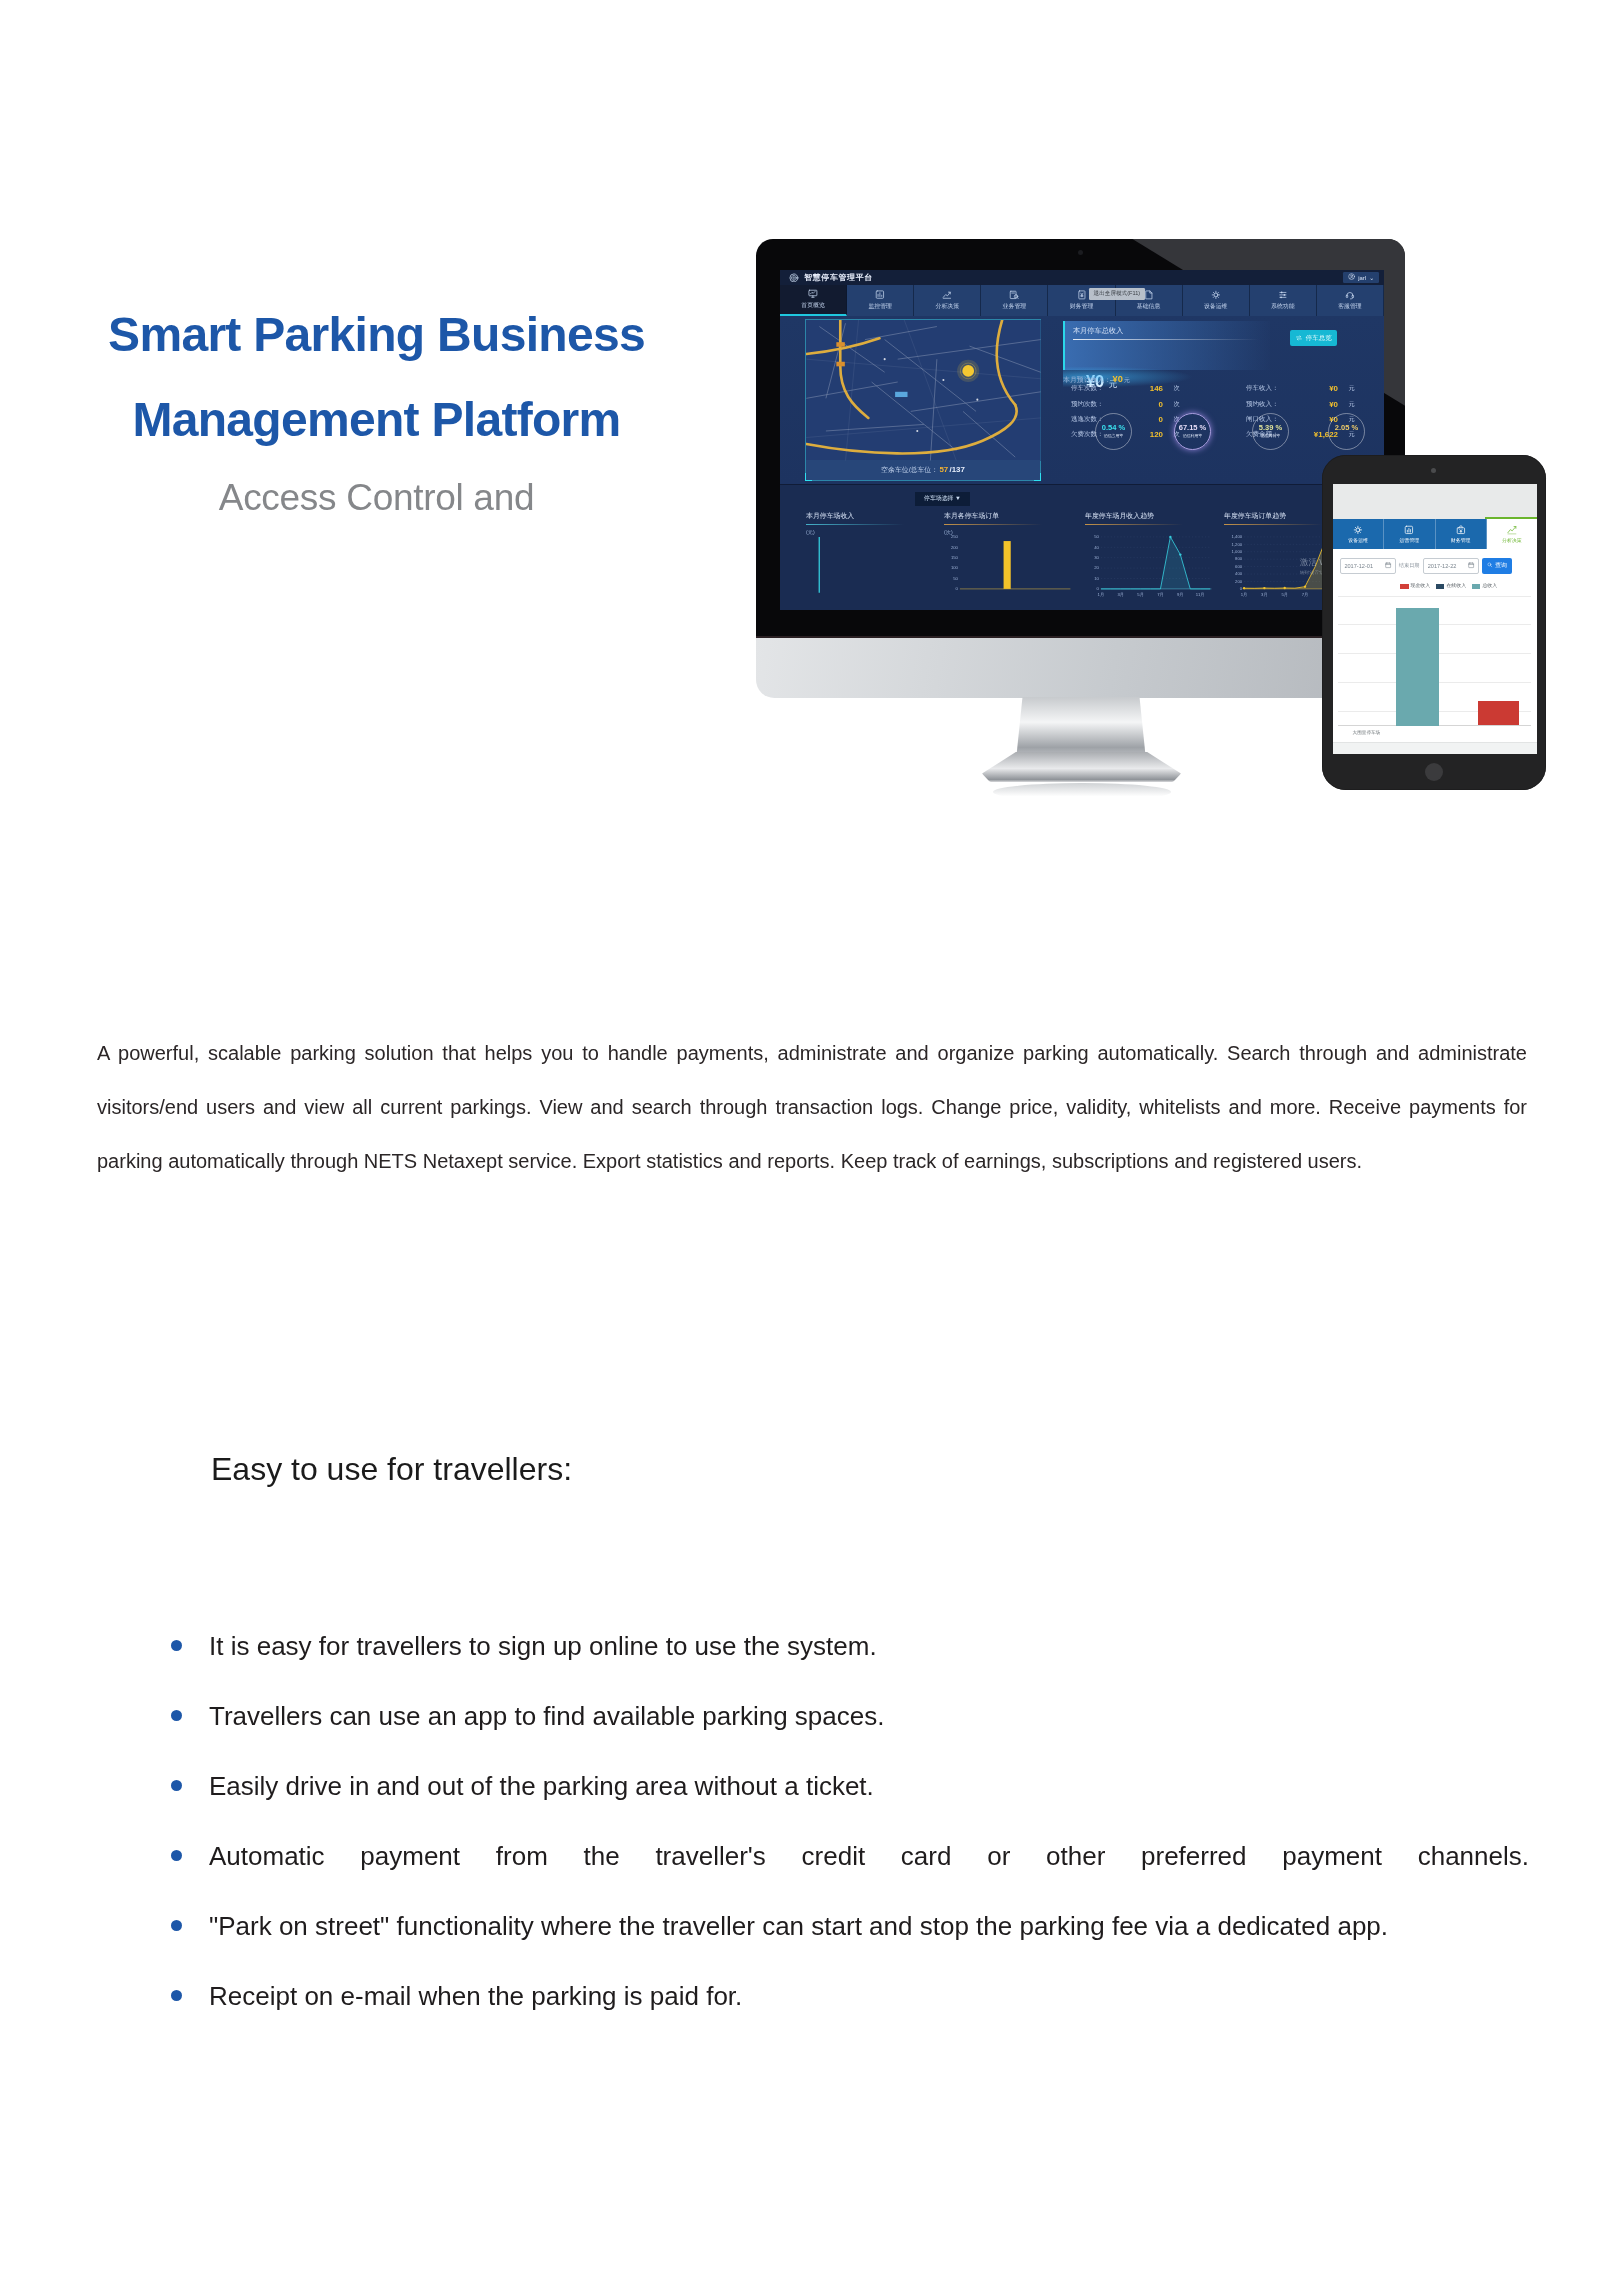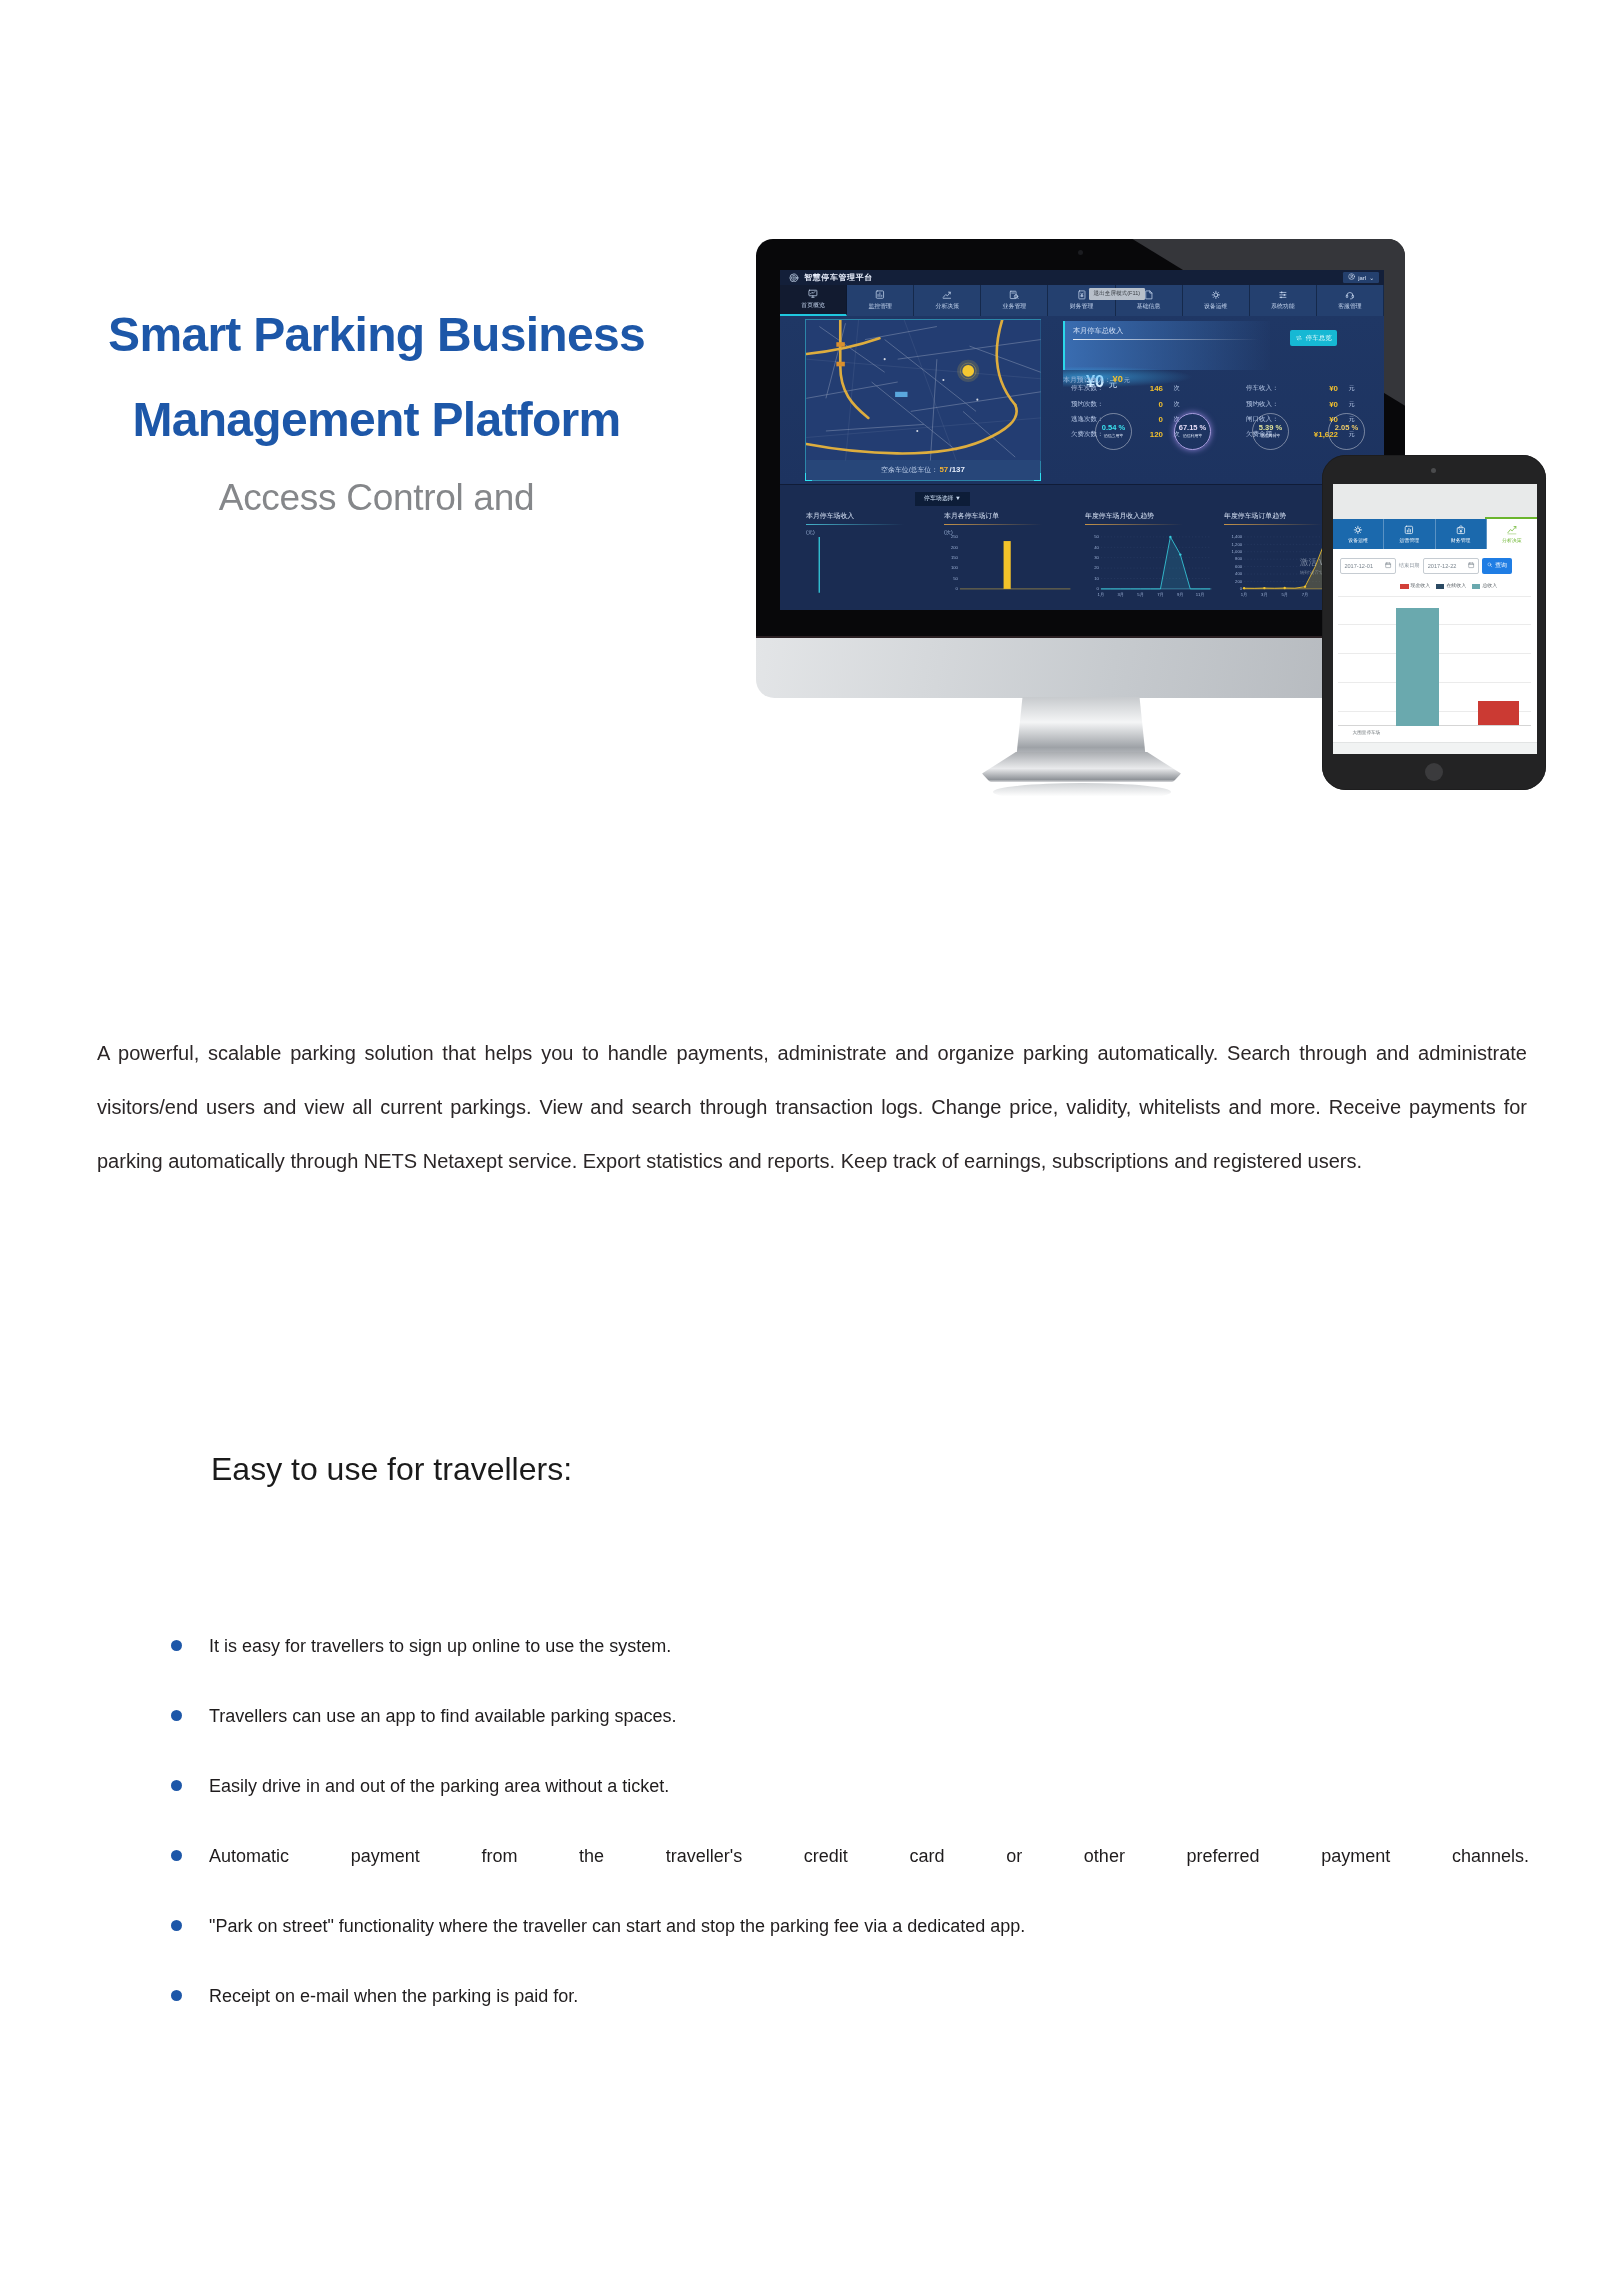--- a/index.html
+++ b/index.html
@@ -91,21 +91,21 @@
   .tgrid{position:absolute;left:0;width:100%;height:0.7px;background:#ebebeb;}
   .taxis{position:absolute;left:0;top:135px;width:100%;height:0.7px;background:#d5d5d5;}
   .tbar{position:absolute;}
   .t-xlabel{position:absolute;left:19.6px;top:246px;font-size:4.6px;color:#6b7276;}
   .t-footer{position:absolute;left:0;top:258px;width:100%;height:11.8px;background:#f1f3f3;border-top:0.7px solid #e2e4e4;}
 
   
   .intro{position:absolute;left:97px;top:1026px;width:1430px;font-size:20px;line-height:54px;color:#2b2627;text-align:justify;margin:0;}
   .heading{position:absolute;left:211px;top:1451px;font-size:32px;font-weight:400;color:#1b1b1b;margin:0;}
   .bullets{position:absolute;left:171px;top:1611px;width:1358px;list-style:none;margin:0;padding:0;}
-  .bullets li{position:relative;padding-left:38px;font-size:18px;line-height:70px;color:#1f1c1d;text-align:justify;}
+  .bullets li{position:relative;padding-left:38px;font-size:26px;line-height:70px;color:#1f1c1d;text-align:justify;}
   .bullets li::before{content:'';position:absolute;left:0;top:29.4px;width:11px;height:11px;border-radius:50%;background:#1d57a8;}
   .bullets li.stretch{text-align-last:justify;}
 </style>
 </head>
 <body>
 
 <div class="page">
 
   <section class="hero">
     <div class="t-line">Smart Parking Business</div>

